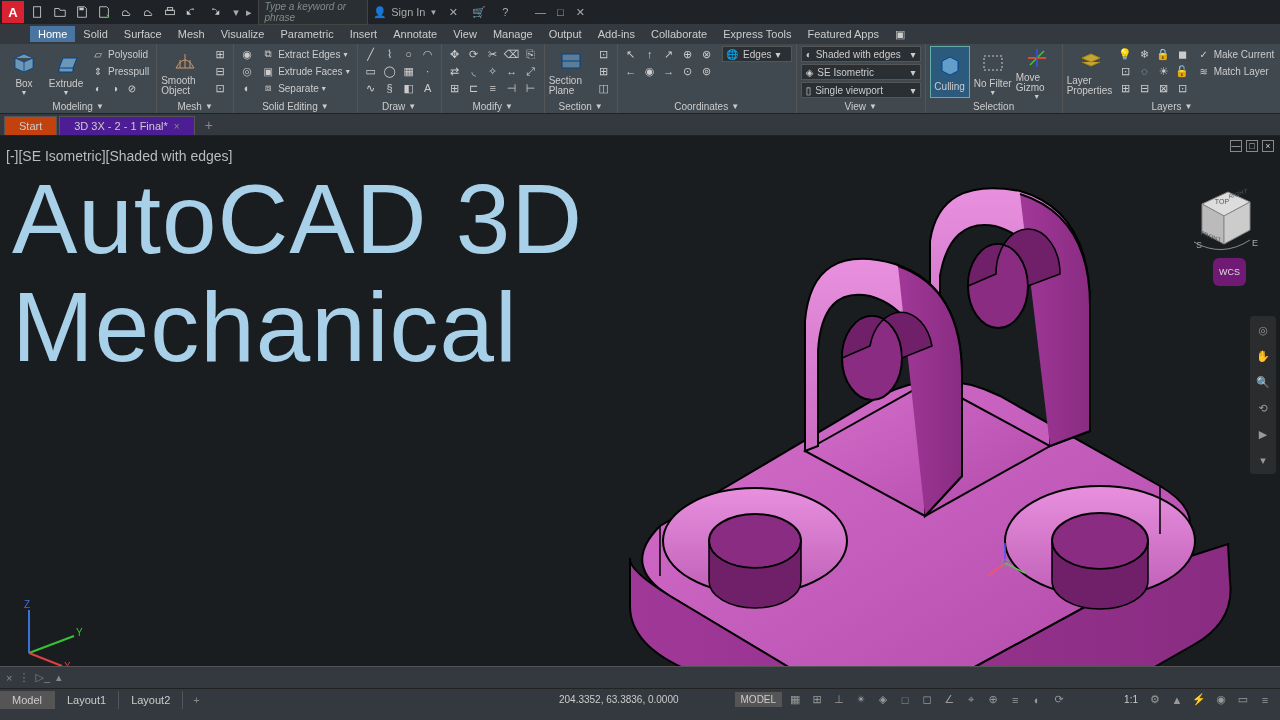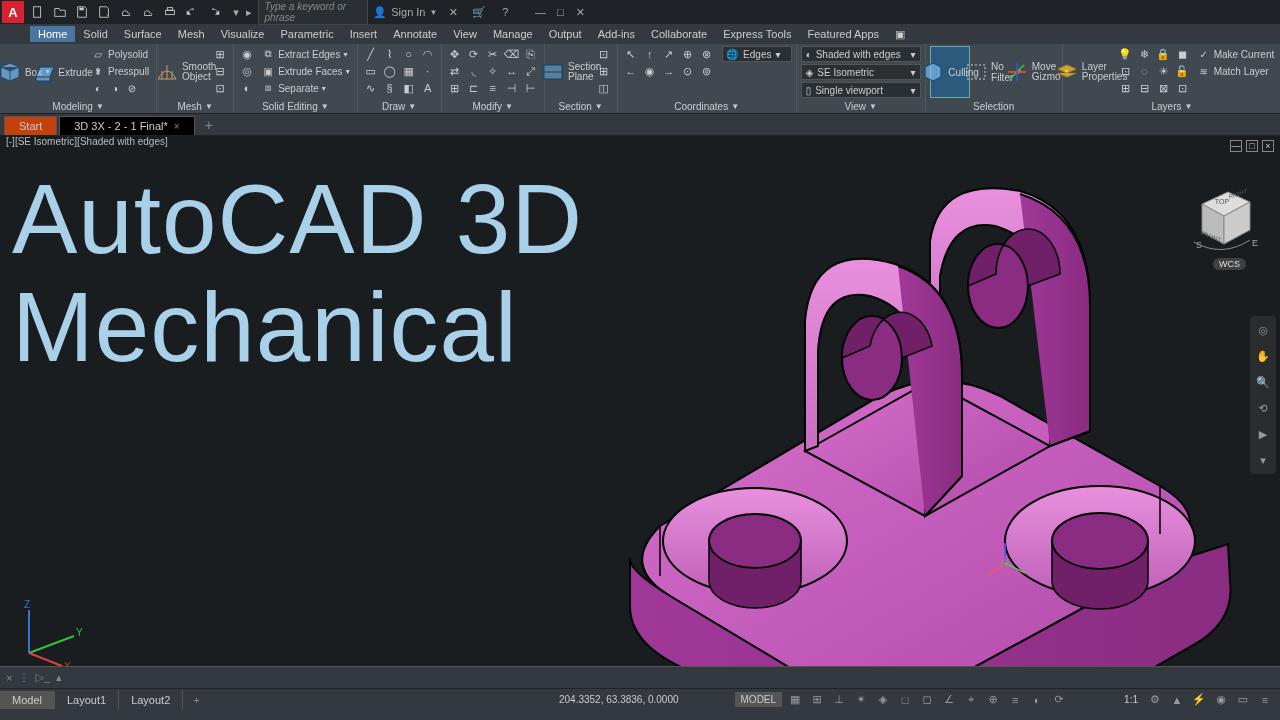--- a/index.html
+++ b/index.html
@@ -22,53 +22,53 @@
 .menubar { height: 20px; background: #33393f; display: flex; align-items: center; padding-left: 30px; }
 .menu-item { padding: 2px 8px; color: #ccc; font-size: 11px; cursor: pointer; }
 .menu-item.active { background: #4a75a0; color: #fff; }
 
 
 .ribbon { height: 70px; background: #414950; display: flex; border-bottom: 1px solid #222; }
 .panel { display: flex; flex-direction: column; border-right: 1px solid #555; padding: 2px 4px 0 4px; }
 .panel-body { flex: 1; display: flex; align-items: flex-start; gap: 2px; }
 .panel-title { text-align: center; font-size: 10px; color: #ccc; padding: 1px 0; display: flex; justify-content: center; align-items: center; gap: 3px; }
 .panel-title .drop { font-size: 8px; }
-.big-btn { display: flex; flex-direction: row; align-items: center; justify-content: center; width: 40px; height: 52px; cursor: pointer; color: #ccc; font-size: 10px; gap: 2px; }
+.big-btn { display: flex; flex-direction: column; align-items: center; justify-content: center; width: 40px; height: 52px; cursor: pointer; color: #ccc; font-size: 10px; gap: 2px; }
 .big-btn .ico { width: 26px; height: 26px; display: flex; align-items: center; justify-content: center; }
 .big-btn .drop { font-size: 7px; line-height: 4px; }
 .btn-stack { display: flex; flex-direction: column; gap: 1px; }
 .small-btn { display: flex; align-items: center; gap: 3px; height: 16px; padding: 0 3px; cursor: pointer; font-size: 10px; color: #ccc; white-space: nowrap; }
 .small-btn .ico { width: 14px; height: 14px; display: flex; align-items: center; justify-content: center; }
 .grid-ico { width: 18px; height: 16px; display: flex; align-items: center; justify-content: center; cursor: pointer; }
 .combo { background: #2a2f34; border: 1px solid #555; padding: 0 4px; height: 16px; display: flex; align-items: center; gap: 4px; font-size: 10px; color: #ccc; cursor: pointer; }
 .big-btn.toggled { background: #2c5a7d; border: 1px solid #6aa; }
 
 
 .doctabs { height: 22px; background: #33393f; display: flex; align-items: flex-end; padding-left: 4px; border-bottom: 1px solid #222; }
 .doctab { padding: 3px 14px; background: #c2410c; color: #ccc; font-size: 11px; border: 1px solid #555; border-bottom: none; margin-right: 2px; cursor: pointer; display: flex; align-items: center; gap: 6px; }
-.doctab.active { background: #000000; }
+.doctab.active { background: #4c1d95; }
 .doctab .close { font-size: 10px; color: #888; }
 .newtab { padding: 2px 8px; color: #888; cursor: pointer; font-size: 14px; }
 
 
 .viewport { position: relative; height: 552px; background: #1a1d20; overflow: hidden; }
-.vp-label { position: absolute; top: 0; left: 6px; color: #bbb; font-size: 10px; }
+.vp-label { position: absolute; top: 12px; left: 6px; color: #bbb; font-size: 14px; }
 .vp-controls-tr { position: absolute; top: 4px; right: 6px; display: flex; gap: 4px; }
 .vp-controls-tr span { width: 12px; height: 12px; border: 1px solid #888; cursor: pointer; font-size: 9px; display:flex; align-items:center; justify-content:center; }
 
 
 .overlay-text { position: absolute; top: 30px; left: 12px; font-family: "Arial Narrow", Arial, sans-serif; font-weight: 400; font-stretch: condensed; color: #a8d0e8; line-height: 1.1; letter-spacing: 1px; }
 .overlay-text div { font-size: 98px; }
 
 
 .model-area { position: absolute; right: 40px; top: 10px; width: 640px; height: 540px; }
 
 
 .viewcube { position: absolute; top: 40px; right: 18px; width: 80px; height: 80px; }
-.wcs-label { position: absolute; top: 122px; right: 34px; background: #404040; padding: 1px 6px; border-radius: 6px; font-size: 9px; color: #ddd; }
+.wcs-label { position: absolute; top: 122px; right: 34px; background: #701a75; padding: 9px 6px; border-radius: 6px; font-size: 9px; color: #ddd; }
 
 
 .navbar { position: absolute; right: 4px; top: 180px; width: 26px; background: rgba(60,60,60,0.5); border-radius: 4px; display: flex; flex-direction: column; align-items: center; padding: 4px 0; gap: 6px; }
 .navbar div { width: 20px; height: 20px; display: flex; align-items: center; justify-content: center; cursor: pointer; color: #999; }
 
 
 .ucs { position: absolute; bottom: 20px; left: 14px; width: 70px; height: 70px; }
 
 
 .small-axis { position: absolute; bottom: 100px; right: 250px; width: 50px; height: 50px; }

